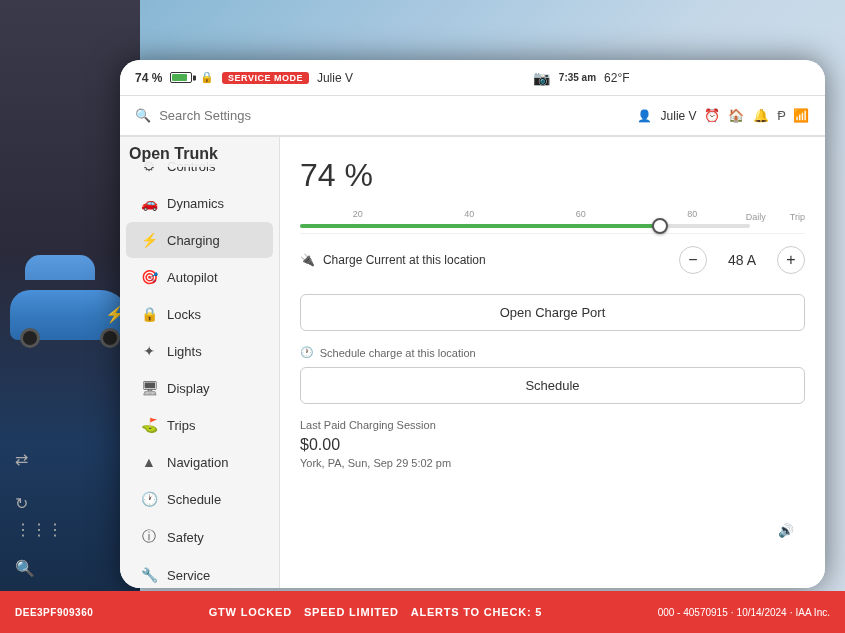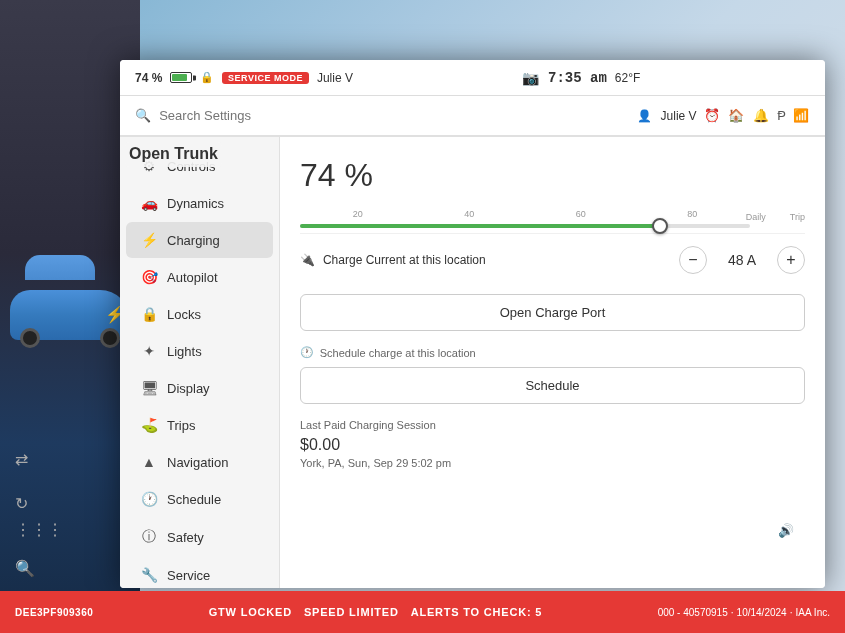--- a/index.html
+++ b/index.html
@@ -97,21 +97,21 @@
     }
 
     
     .screen-frame {
       position: absolute;
       top: 60px;
       left: 120px;
       right: 20px;
       bottom: 45px;
       background: #f0f0f0;
-      border-radius: 4px;
+      border-radius: 20px;
       overflow: hidden;
       box-shadow: 0 0 30px rgba(0,0,0,0.5);
     }
 
     
     .status-bar {
       height: 36px;
       background: #fff;
       display: flex;
       align-items: center;
@@ -192,22 +192,21 @@
       color: #333;
     }
 
     .cam-icon {
       color: #e53935;
       font-size: 14px;
     }
 
     .time-display {
       font-weight: 600;
-      font-size: 14px;
-      font-family: Liberation Mono, monospace;
+      font-size: 10px;
     }
 
     .temp-display {
       font-size: 12px;
       color: #333;
     }
 
     .status-right {
       display: flex;
       align-items: center;

